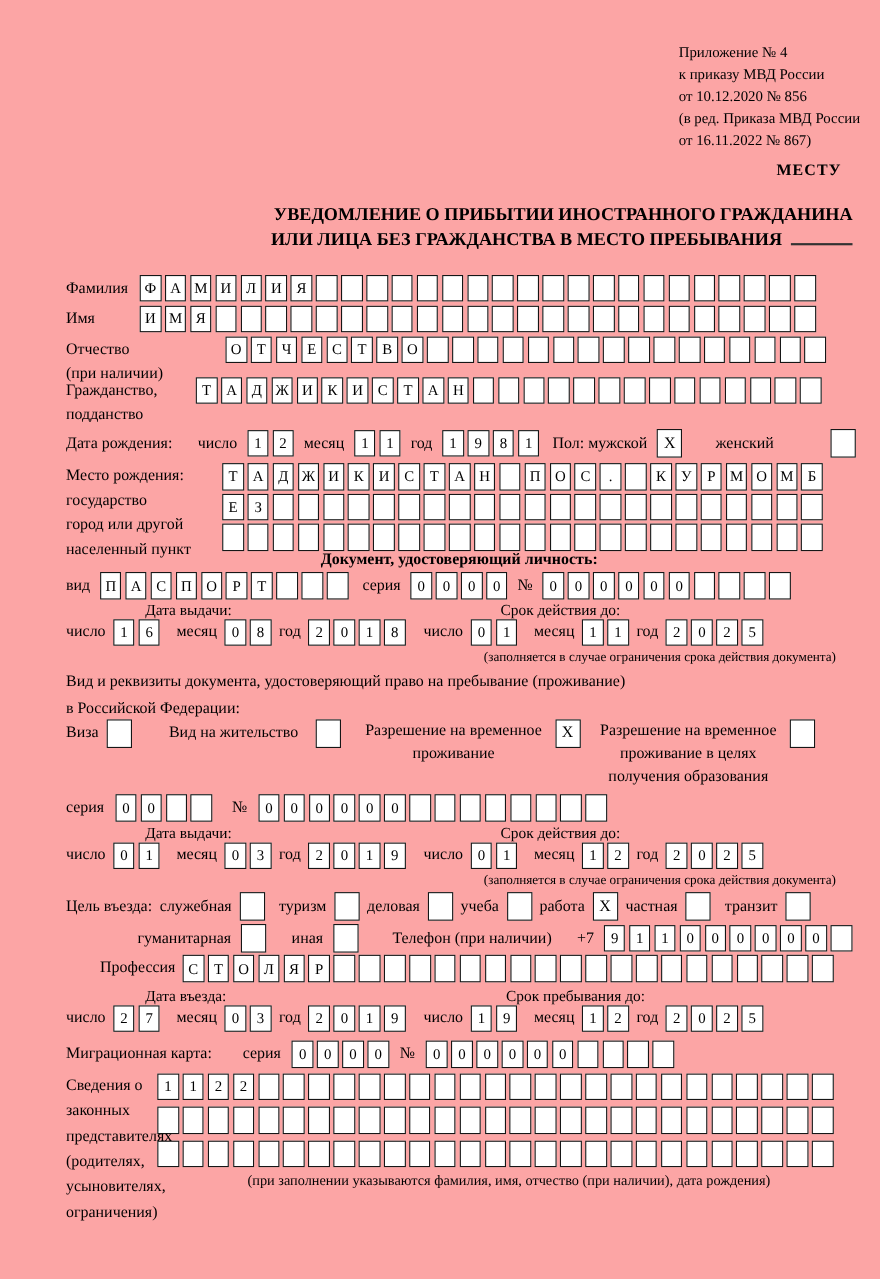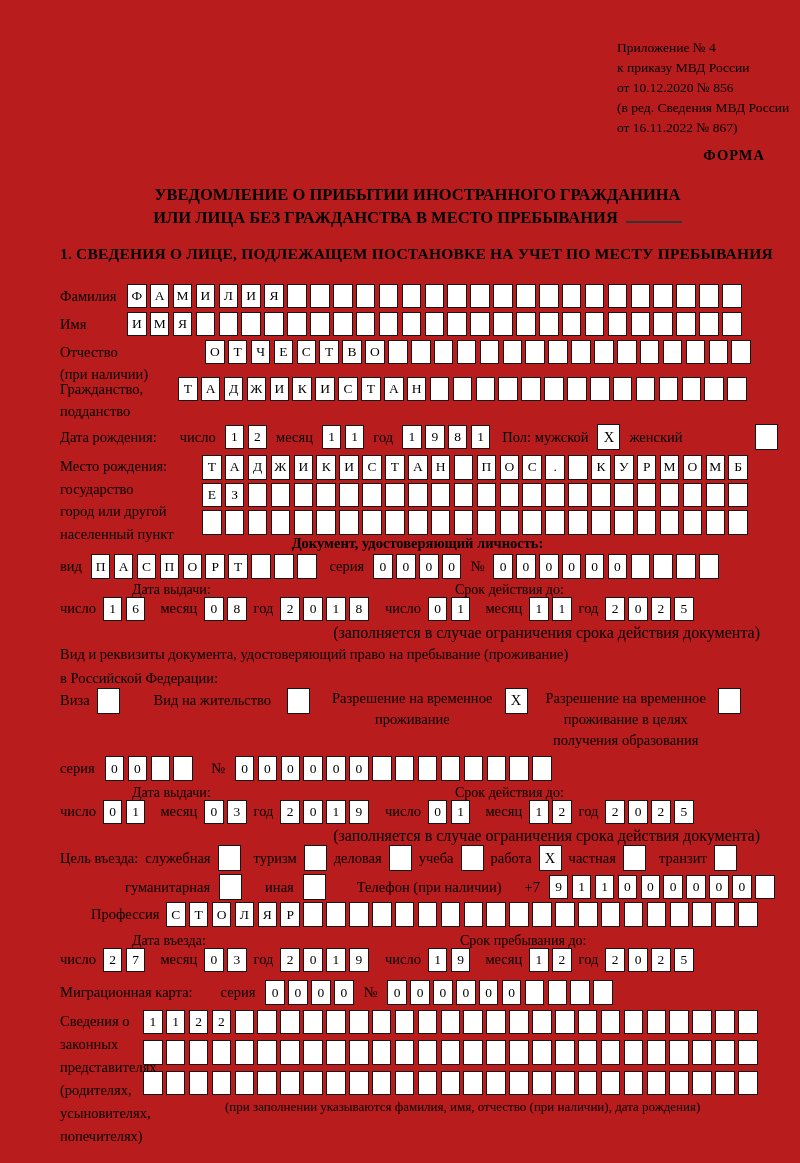--- a/index.html
+++ b/index.html
@@ -1,64 +1,63 @@
 <!DOCTYPE html>
 <html><head>
 <meta charset="utf-8">
 <style>
   html,body{margin:0;padding:0;background:#fff;}
   .page{
     position:relative;
     width:800px;height:1163px;
     box-sizing:border-box;
     padding:38px 0 0 60px;
-    background:#b91c1c;color:#000;
+    background:#fca5a5;color:#000;
     font-family:"Liberation Serif", serif;
     font-size:14.5px;
     overflow:hidden;
   }
   .annex{position:absolute;left:617px;top:38px;font-size:13.5px;line-height:20px;white-space:nowrap;}
   .forma{position:absolute;top:147px;left:600px;width:165px;text-align:right;font-weight:bold;font-size:14.5px;letter-spacing:1px;}
-  .title{margin-top:145px;width:715px;text-align:center;font-weight:bold;font-size:16.5px;line-height:23px;}
+  .title{margin-top:145px;width:715px;text-align:right;font-weight:bold;font-size:16.5px;line-height:23px;}
   .uline{display:inline-block;width:56px;border-bottom:2px solid #333;height:0.9em;margin-left:8px;}
   .sec1{margin-top:16px;width:715px;font-weight:bold;font-size:15.5px;letter-spacing:0.2px;height:18px;white-space:nowrap;}
   .row{display:flex;align-items:center;}
   .flabel{flex:none;}
   .cells{display:flex;gap:3.4px;}
   .cell{flex:none;width:17.5px;height:22.5px;border:1.6px solid #161616;display:flex;align-items:center;justify-content:center;font-size:13.5px;background:#fff;}
   .checkbox{flex:none;width:21px;height:24px;border:1.6px solid #161616;display:inline-flex;align-items:center;justify-content:center;font-size:14.5px;background:#fff;}
   .abs-label{position:absolute;left:0;top:2px;line-height:22px;}
-  .note{width:700px;text-align:right;font-size:16px;height:14px;}
+  .note{width:700px;text-align:right;font-size:12px;height:14px;}
   .dhrow{position:relative;height:15px;font-size:14px;width:715px;}
   .daterow{position:relative;height:26px;width:715px;}
   .dgroup{display:flex;align-items:center;gap:7px;position:absolute;top:0;left:0;}
   .dgroup .w{white-space:nowrap;}
   .nw{white-space:nowrap;}
   .opt-text{text-align:center;line-height:21px;}
 </style>
 </head>
 <body>
 
 <div class="page">
 
   <div class="annex">
     <div>Приложение № 4</div>
     <div>к приказу МВД России</div>
     <div>от 10.12.2020 № 856</div>
-    <div>(в ред. Сведения МВД России</div>
+    <div>(в ред. Приказа МВД России</div>
     <div>от 16.11.2022 № 867)</div>
   </div>
-  <div class="forma">ФОРМА</div>
+  <div class="forma">МЕСТУ</div>
 
   <div class="title">
     <div>УВЕДОМЛЕНИЕ О ПРИБЫТИИ ИНОСТРАННОГО ГРАЖДАНИНА</div>
     <div><span>ИЛИ ЛИЦА БЕЗ ГРАЖДАНСТВА В МЕСТО ПРЕБЫВАНИЯ</span><span class="uline"></span></div>
   </div>
 
-  <div class="sec1">1. СВЕДЕНИЯ О ЛИЦЕ, ПОДЛЕЖАЩЕМ ПОСТАНОВКЕ НА УЧЕТ ПО МЕСТУ ПРЕБЫВАНИЯ</div>
 
   <div class="row" style="margin-top:20px;height:26px;">
     <span class="flabel" style="width:67px;">Фамилия</span>
     <span class="cells">
         <span class="cell">Ф</span>
         <span class="cell">А</span>
         <span class="cell">М</span>
         <span class="cell">И</span>
         <span class="cell">Л</span>
         <span class="cell">И</span>
@@ -200,21 +199,21 @@
       </span>
     <span class="nw">год</span>
     <span class="cells">
         <span class="cell">1</span>
         <span class="cell">9</span>
         <span class="cell">8</span>
         <span class="cell">1</span>
       </span>
     <span class="nw" style="margin-left:3px;">Пол: мужской</span>
     <span class="checkbox">X</span>
-    <span class="nw" style="margin-left:0;">женский</span>
+    <span class="nw" style="margin-left:21px;">женский</span>
     <span class="checkbox" style="margin-left:auto;"></span>
   </div>
 
   <div class="row" style="margin-top:5px;position:relative;align-items:flex-start;">
     <span class="abs-label" style="top:0;line-height:22.5px;">
       <div>Место рождения:</div>
       <div>государство</div>
       <div>город или другой</div>
       <div>населенный пункт</div>
     </span>
@@ -629,21 +628,21 @@
       </span>
   </div>
 
   <div class="row" style="margin-top:4px;position:relative;align-items:flex-start;">
     <span class="abs-label" style="top:0;line-height:23px;">
       <div>Сведения о</div>
       <div>законных</div>
       <div>представителях</div>
       <div>(родителях,</div>
       <div>усыновителях,</div>
-      <div>попечителях)</div>
+      <div>ограничения)</div>
     </span>
     <span style="margin-left:83px;display:flex;flex-direction:column;row-gap:6px;">
       <span class="cells">
           <span class="cell">1</span>
           <span class="cell">1</span>
           <span class="cell">2</span>
           <span class="cell">2</span>
           <span class="cell"></span>
           <span class="cell"></span>
           <span class="cell"></span>

